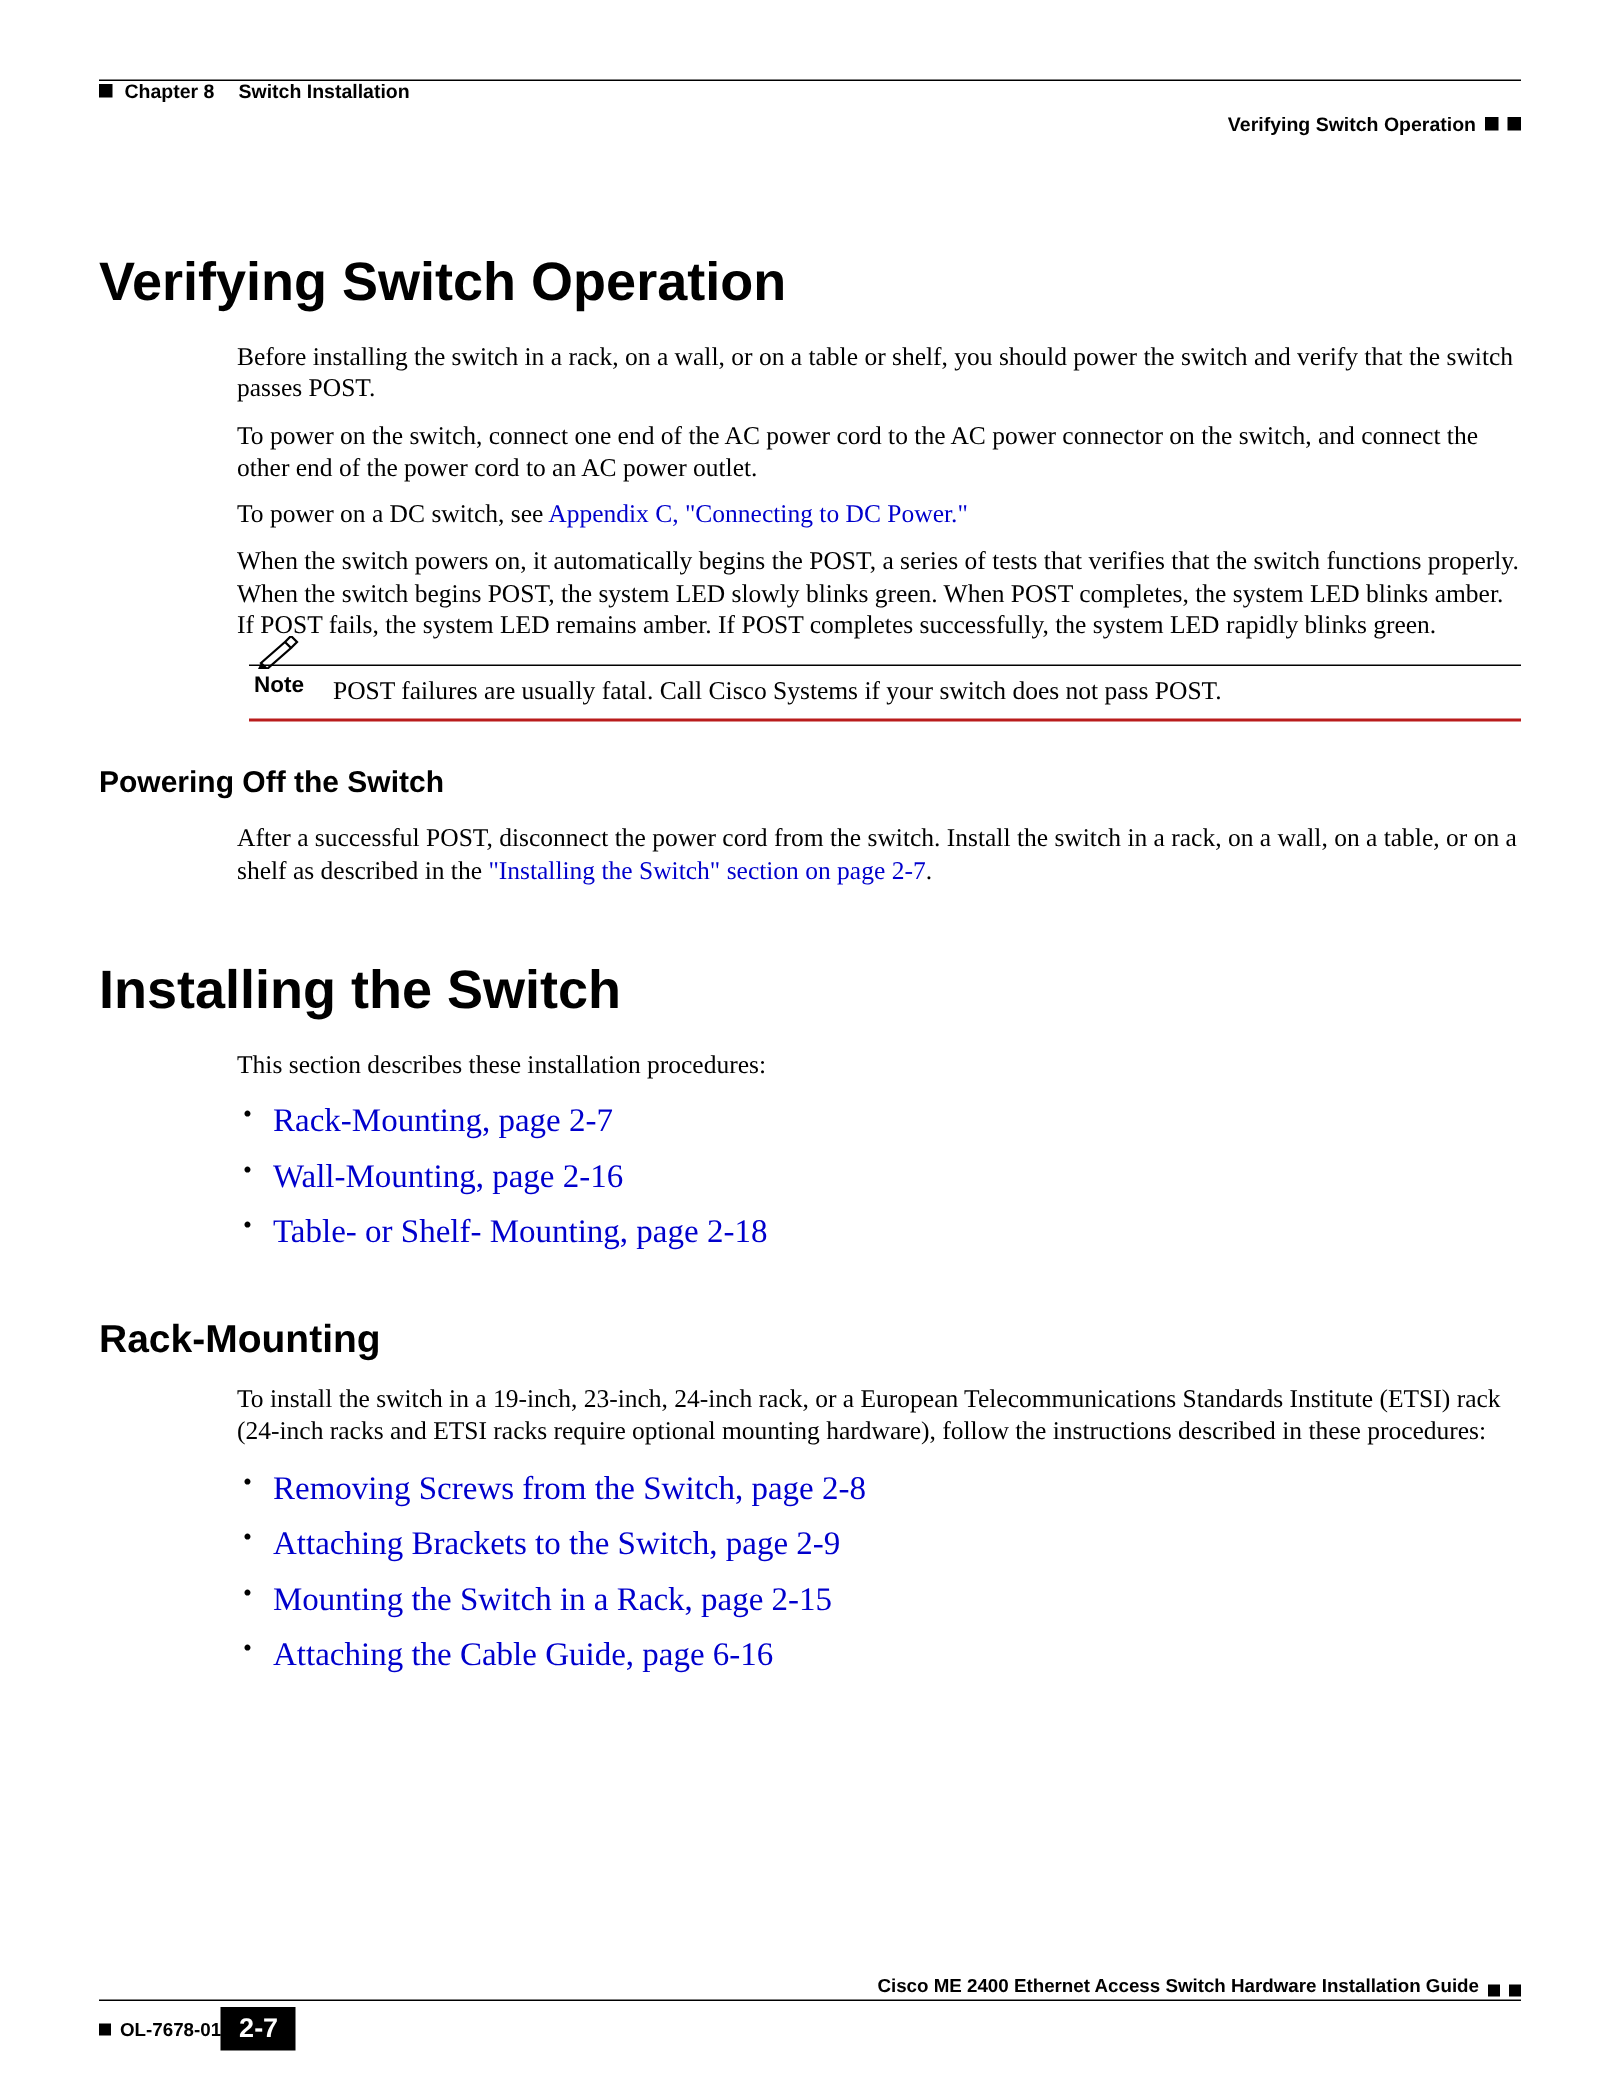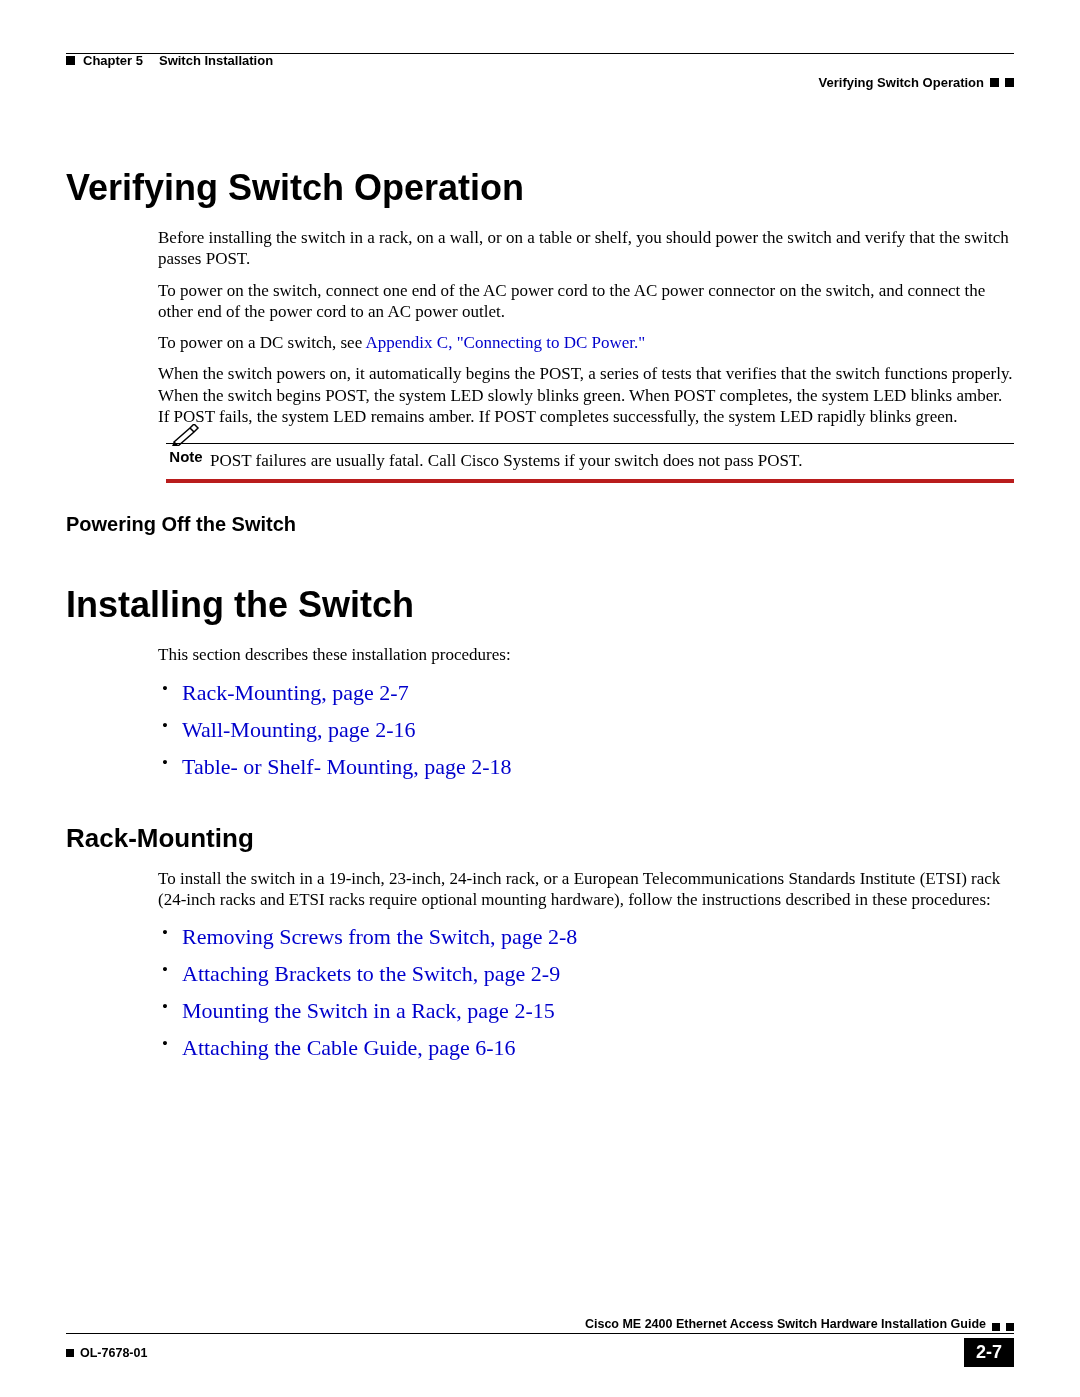--- a/index.html
+++ b/index.html
@@ -85,23 +85,23 @@
     margin-bottom: 10px;
   }
   .link {
     color: #0000cc;
   }
   .note-block {
     display: flex;
     align-items: flex-start;
     margin: 16px 0 10px 100px;
     border-top: 1px solid #000;
-    border-bottom: 4px solid #b91c1c;
+    border-bottom: 2px solid #b91c1c;
     padding: 6px 0 8px 0;
-    gap: 4px;
+    gap: 16px;
   }
   .note-icon {
     width: 40px;
     display: flex;
     flex-direction: column;
     align-items: center;
     margin-top: -26px;
   }
   .note-icon svg { display: block; }
   .note-label {
@@ -153,21 +153,20 @@
     display: flex;
     justify-content: flex-end;
     align-items: flex-end;
     gap: 6px;
   }
   .footer-guide .sq {
     width: 8px; height: 8px; background: #000; display: inline-block;
   }
   .footer-bottom {
     display: flex;
-    justify-content: space-between;
     align-items: center;
     margin-top: 4px;
   }
   .footer-doc {
     font-family: Arial, Helvetica, sans-serif;
     font-size: 12.5px;
     font-weight: bold;
     display: flex;
     align-items: center;
     gap: 6px;
@@ -187,21 +186,21 @@
   }
 </style>
 </head>
 <body>
 
 <div class="page">
 
   <div class="header">
     <div class="header-chapter">
       <span class="sq"></span>
-      <span class="chap">Chapter 5</span>
+      <span class="chap">Chapter 8</span>
       <span class="title">Switch Installation</span>
     </div>
     <div class="header-line" style="margin-top:18px"></div>
     <div class="header-section">
       <span>Verifying Switch Operation</span>
       <span class="sq"></span>
       <span class="sq"></span>
     </div>
   </div>
 
@@ -221,20 +220,25 @@
       <svg width="28" height="22" viewBox="0 0 28 22">
         <path d="M2 18 L18 4 L22 8 L6 22 Z M18 4 L22 0 L26 4 L22 8 Z" fill="none" stroke="#000" stroke-width="1.5"></path>
         <path d="M2 18 L0 22 L6 22 Z" fill="#000"></path>
       </svg>
       <div class="note-label">Note</div>
     </div>
     <div class="note-text">POST failures are usually fatal. Call Cisco Systems if your switch does not pass POST.</div>
   </div>
 
   <h3>Powering Off the Switch</h3>
+  <div class="body-indent">
+    <p>
+      <span>After a successful POST, disconnect the power cord from the switch. Install the switch in a rack, on a wall, on a table, or on a shelf as described in the </span><span class="link">"Installing the Switch" section on page 2-7</span><span>.</span>
+    </p>
+  </div>
 
   <h1 class="second">Installing the Switch</h1>
   <div class="body-indent">
     <p>This section describes these installation procedures:</p>
     <ul class="bullets">
       <li><span class="link">Rack-Mounting, page 2-7</span></li>
       <li><span class="link">Wall-Mounting, page 2-16</span></li>
       <li><span class="link">Table- or Shelf- Mounting, page 2-18</span></li>
     </ul>
   </div>

